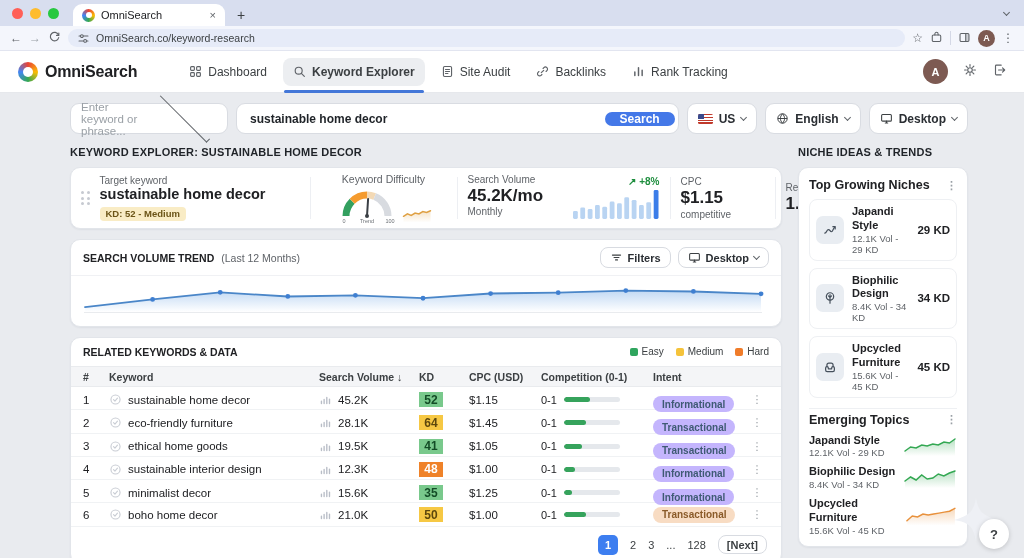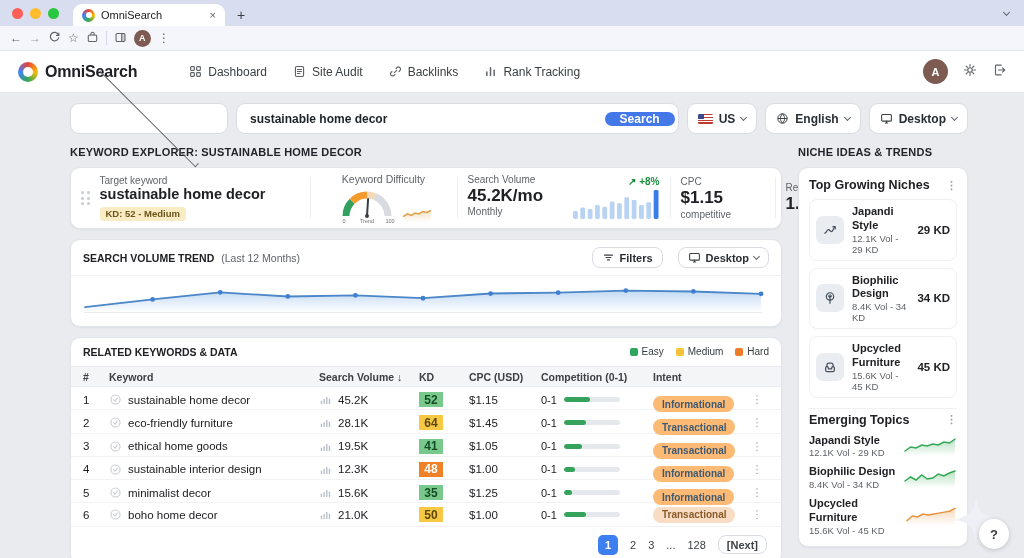--- a/index.html
+++ b/index.html
@@ -75,21 +75,21 @@
   .green{color:#1e8e3e;font-size:10px;font-weight:700;}
   .big{font-size:17px;font-weight:700;line-height:1.25;}
   .stat-cpc{width:84px;flex:none;}
   .stat-res{width:64px;flex:none;}
 
   
   .trend-card{margin-top:10px;}
   .trend-head{display:flex;align-items:center;padding:7px 12px;gap:4px;}
   .t-title{font-size:10.5px;font-weight:700;}
   .t-sub{font-size:10.5px;color:#5f6368;margin-left:3px;}
-  .head-actions{margin-left:auto;display:flex;gap:15px;}
+  .head-actions{margin-left:auto;display:flex;gap:7px;}
   .btn-light{display:flex;align-items:center;gap:5px;border:1px solid #d8dbe1;border-radius:8px;padding:3px 9px;font-size:11px;font-weight:600;background:#fff;color:#2a2e33;}
   .trend-chart{padding:3px 10px 7px;border-top:1px solid #f0f1f4;}
 
   
   .table-card{margin-top:10px;}
   .tbl-head{display:flex;align-items:flex-start;padding:8px 12px;}
   .legend{margin-left:auto;display:flex;gap:12px;font-size:10px;align-items:center;color:#3c4043;}
   .legend i{width:8px;height:8px;border-radius:2px;display:inline-block;margin-right:4px;vertical-align:-1px;}
   .tgrid{display:grid;grid-template-columns:26px 210px 100px 50px 72px 112px 1fr 24px;align-items:center;padding:0 12px;}
   .thead{background:#f4f5f7;height:21px;font-size:10.5px;font-weight:700;color:#3c4043;border-top:1px solid #e9ebee;border-bottom:1px solid #e9ebee;}
@@ -99,21 +99,21 @@
   .volcell{display:flex;align-items:center;gap:6px;color:#b9bec7;}
   .volcell b{color:#202124;font-weight:400;}
   .kd-badge{width:24px;height:15px;border-radius:0;display:flex;align-items:center;justify-content:center;font-size:12px;font-weight:700;}
   .kd-easy{background:#79c98c;color:#134c26;}
   .kd-medium{background:#f6c844;color:#5d480d;}
   .kd-hard{background:#ef8229;color:#fff;}
   .compcell{display:flex;align-items:center;gap:7px;font-size:11px;}
   .track{width:56px;height:5px;background:#e5e8ec;border-radius:3px;overflow:hidden;}
   .fill{height:100%;background:#36a35c;border-radius:3px;}
   .intent{display:inline-block;border-radius:9px;padding:2.5px 9px;font-size:10px;font-weight:600;}
-  .intent-info{background:#fdba74;color:#3f5a74;margin-top:9px;}
+  .intent-info{background:#c4b5fd;color:#3f5a74;margin-top:9px;}
   .intent-trans{background:#f8dcc3;color:#8a5a28;}
   .kebab{color:#9aa0a6;text-align:center;font-size:11px;}
   .pagerow{display:flex;justify-content:flex-end;align-items:center;gap:12px;padding:8px 14px;font-size:11px;color:#3c4043;}
   .page-active{width:20px;height:20px;background:#3d7ef0;color:#fff;border-radius:5px;display:flex;align-items:center;justify-content:center;font-weight:700;}
   .next-btn{border:1px solid #d8dbe1;border-radius:8px;padding:2.5px 8px;font-weight:600;}
 
   
   .niche-card{padding:10px;}
   .card-title{font-size:12.5px;font-weight:700;display:flex;align-items:center;}
   .card-title .kebab{margin-left:auto;}
@@ -151,20 +151,28 @@
       </span>
   </div>
 
   <div class="toolbar">
     <span class="tool-glyph">←</span>
     <span class="tool-glyph dim">→</span>
     <span class="tool-glyph"><svg class="i" viewBox="0 0 16 16" fill="none" stroke="currentColor" stroke-width="1.4" stroke-linecap="round">
           <path d="M12.8 4.6A5.2 5.2 0 1 0 13.2 8"></path>
           <path d="M13.3 2.6v2.8h-2.8"></path>
         </svg></span>
+    <div class="urlpill">
+      <svg class="i" viewBox="0 0 16 16" fill="none" stroke="#5f6368" stroke-width="1.3" stroke-linecap="round">
+          <path d="M2.5 5h11M2.5 11h11"></path>
+          <circle cx="6" cy="5" r="1.7" fill="#e6ebf8"></circle>
+          <circle cx="10" cy="11" r="1.7" fill="#e6ebf8"></circle>
+        </svg>
+      <span>OmniSearch.co/keyword-research</span>
+    </div>
     <span class="tool-glyph">☆</span>
     <span class="tool-glyph"><svg class="i" viewBox="0 0 16 16" fill="none" stroke="currentColor" stroke-width="1.3" stroke-linecap="round">
           <rect x="2.8" y="5" width="10.4" height="8" rx="1.5"></rect>
           <path d="M6 5V3.6a2 2 0 0 1 4 0V5"></path>
         </svg></span>
     <span class="tb-div"></span>
     <span class="tool-glyph"><svg class="i" viewBox="0 0 16 16" fill="none" stroke="currentColor" stroke-width="1.3">
           <rect x="2.5" y="3" width="11" height="10" rx="1.5"></rect>
           <path d="M9.5 3v10"></path>
           <rect x="9.5" y="3" width="4" height="10" fill="currentColor" opacity=".25" stroke="none"></rect>
@@ -181,20 +189,27 @@
     <div class="nav-items" id="nav-items">
         <div class="nav-item">
           <svg viewBox="0 0 16 16" class="i" fill="none" stroke="currentColor" stroke-width="1.4" stroke-linecap="round" stroke-linejoin="round">
             <rect x="2" y="2" width="4.6" height="4.6" rx="1"></rect>
             <rect x="9.4" y="2" width="4.6" height="4.6" rx="1"></rect>
             <rect x="2" y="9.4" width="4.6" height="4.6" rx="1"></rect>
             <rect x="9.4" y="9.4" width="4.6" height="4.6" rx="1"></rect>
           </svg>
           <span>Dashboard</span>
         </div>
+        <div class="nav-item active">
+          <svg viewBox="0 0 16 16" class="i" fill="none" stroke="currentColor" stroke-width="1.4" stroke-linecap="round" stroke-linejoin="round">
+            <circle cx="7" cy="7" r="4.3"></circle>
+            <path d="M10.3 10.3L14 14"></path>
+          </svg>
+          <span>Keyword Explorer</span>
+        </div>
         <div class="nav-item">
           <svg viewBox="0 0 16 16" class="i" fill="none" stroke="currentColor" stroke-width="1.4" stroke-linecap="round" stroke-linejoin="round">
             <rect x="3" y="1.8" width="10" height="12.4" rx="1.5"></rect>
             <path d="M5.5 5.5h5M5.5 8h5M5.5 10.5h3"></path>
           </svg>
           <span>Site Audit</span>
         </div>
         <div class="nav-item">
           <svg viewBox="0 0 16 16" class="i" fill="none" stroke="currentColor" stroke-width="1.4" stroke-linecap="round" stroke-linejoin="round">
             <path d="M6.5 9.5l3-3"></path>
@@ -220,20 +235,21 @@
             <path d="M10.5 2.5H5a1 1 0 0 0-1 1v9a1 1 0 0 0 1 1h5.5"></path>
             <path d="M7.5 8h7M12 5.5L14.5 8 12 10.5"></path>
           </svg></span>
     </div>
   </div>
 
   <div class="content">
 
     <div class="search-row">
       <div class="kw-select">
+        <span>Enter keyword or phrase...</span>
         <span class="chev"></span>
       </div>
       <div class="kw-inputwrap">
         <input class="kw-input" value="sustainable home decor" style="">
         <button class="search-btn">Search</button>
       </div>
       <div class="pill">
         <span class="flag"></span>
         <span>US</span>
         <span class="chev"></span>

